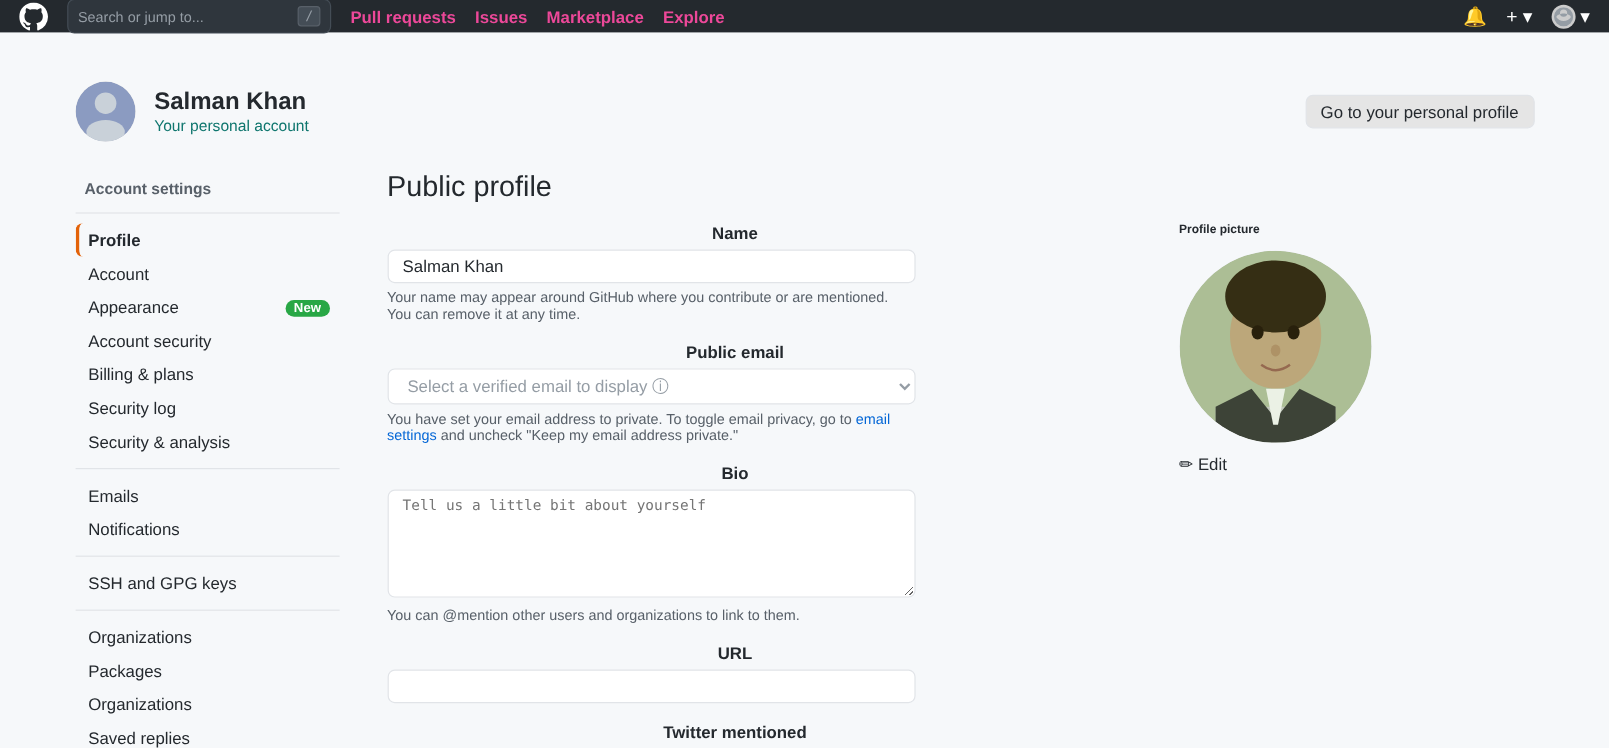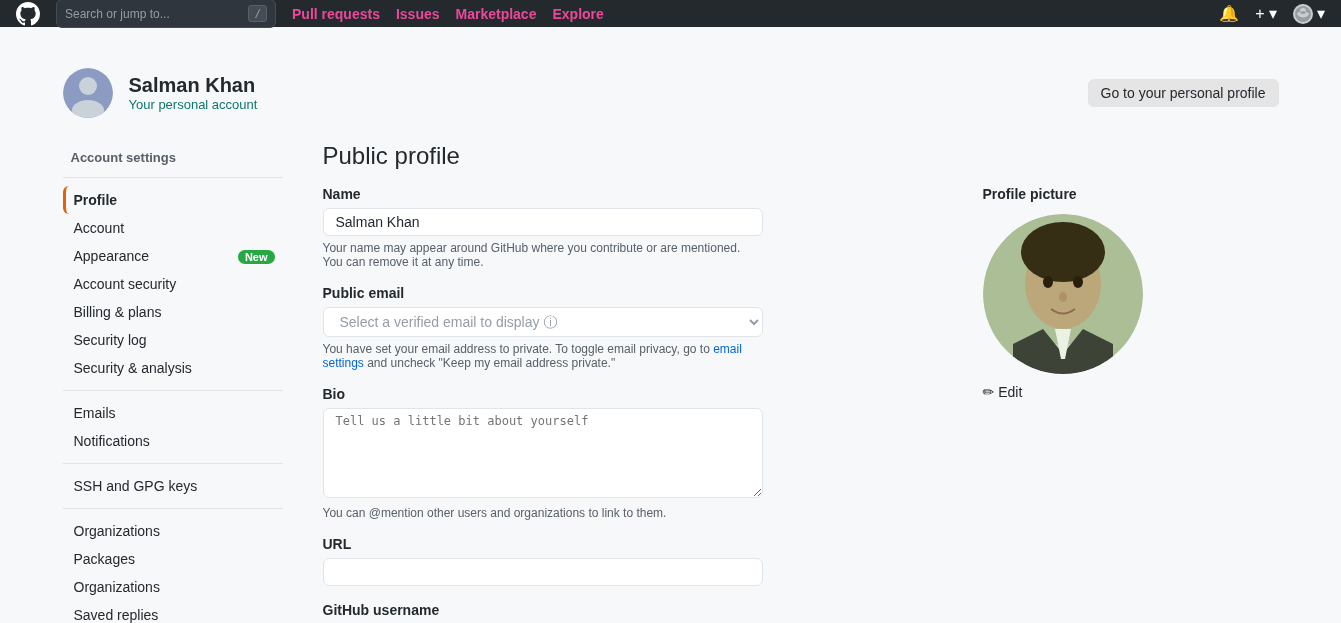--- a/index.html
+++ b/index.html
@@ -193,20 +193,21 @@
     }
     .form-row {
       margin-bottom: 16px;
     }
     .form-label {
       display: block;
       font-size: 14px;
       font-weight: 600;
       margin-bottom: 6px;
       color: #24292e;
+      text-align: center;
     }
     .form-input {
       width: 100%;
       max-width: 440px;
       padding: 5px 12px;
       border: 1px solid #e1e4e8;
       border-radius: 6px;
       font-size: 14px;
       background: #fff;
       color: #24292e;
@@ -243,21 +244,21 @@
       outline: none;
       resize: vertical;
       min-height: 90px;
     }
 
     
     .profile-pic-area {
       margin-left: 40px;
       flex-shrink: 0;
     }
-    .profile-pic-label { font-size: 14px; font-weight: 600; color: #24292e; margin-bottom: 12px; display: block; }
+    .profile-pic-label { font-size: 10px; font-weight: 600; color: #24292e; margin-bottom: 12px; display: block; }
     .profile-pic-circle {
       width: 160px;
       height: 160px;
       border-radius: 50%;
       overflow: hidden;
       background: #e1e4e8;
       display: flex;
       align-items: center;
       justify-content: center;
       position: relative;
@@ -421,21 +422,21 @@
             <textarea class="form-textarea" placeholder="Tell us a little bit about yourself" style=""></textarea>
             <div class="form-hint">You can @mention other users and organizations to link to them.</div>
           </div>
 
           <div class="form-row">
             <label class="form-label">URL</label>
             <input class="form-input" type="text" style="">
           </div>
 
           <div class="form-row">
-            <label class="form-label">GitHub username</label>
+            <label class="form-label">Twitter mentioned</label>
 
           </div>
 
         </div>
 
         <div class="profile-pic-area">
           <span class="profile-pic-label">Profile picture</span>
           <div class="profile-pic-circle">
 
             <svg width="160" height="160" viewBox="0 0 160 160">

